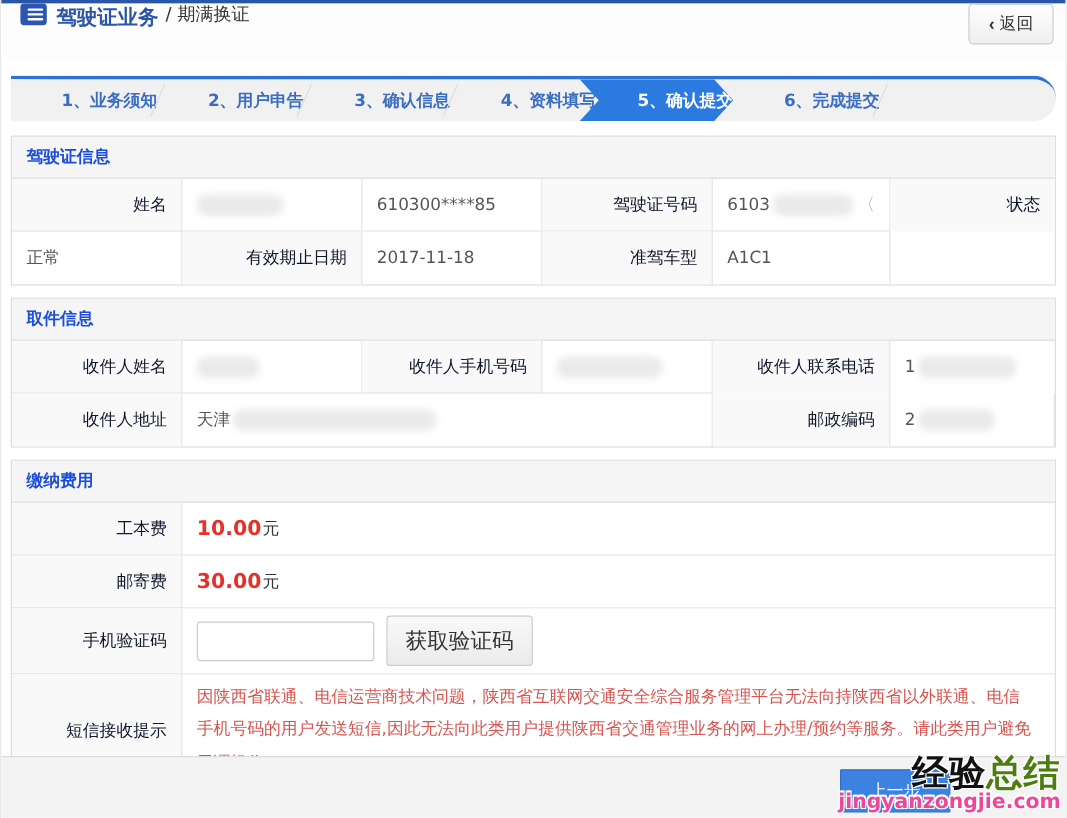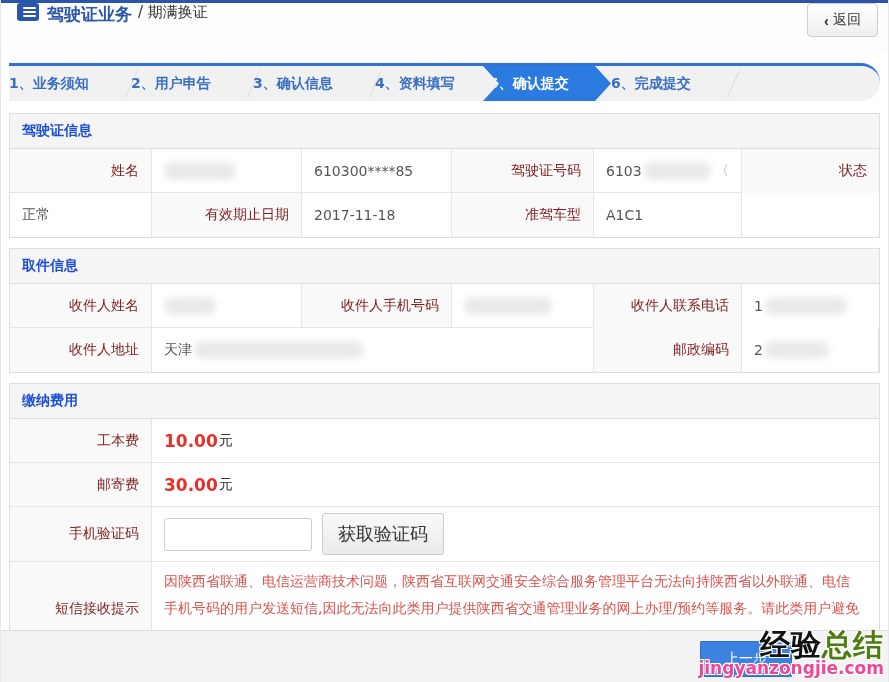--- a/index.html
+++ b/index.html
@@ -21,37 +21,37 @@
   .hd-sub { color:#333; font-size:15px; margin-left:6px; }
   .hd-spacer { flex:1; }
   .btn-back { display:inline-flex; align-items:center; gap:4px; padding:7px 16px; font-size:14px; color:#333;
     background:linear-gradient(#fefefe,#efefef); border:1px solid #ccc; border-radius:4px; cursor:pointer; }
   .btn-back .chev { font-weight:bold; font-size:15px; }
 
   
   .wizard { margin:12px 0 12px 0; padding:0 8px; }
   .wizard-bar { display:flex; height:38px; background:#f1f1f1; border-top:3px solid #2f72d5;
     border-radius:0 19px 19px 0; align-items:stretch; }
-  .step { width:122px; display:flex; align-items:center; justify-content:flex-start;
+  .step { width:122px; display:flex; align-items:center; justify-content:flex-end;
     color:#3a6ec2; font-weight:bold; font-size:14px; position:relative; }
   .step .sep { position:absolute; right:-1px; top:4px; bottom:4px; width:14px;
     border-right:1px solid #dcdcdc; transform:skewX(-24deg); }
   .step.active { width:128px; background:#2a7ae0; color:#fff;
     clip-path:polygon(0 0, calc(100% - 16px) 0, 100% 50%, calc(100% - 16px) 100%, 0 100%, 16px 50%);
     margin-left:-14px; padding-left:6px; z-index:2; }
   .wiz-fill { flex:1; }
 
   
   .section { margin:0 8px 10px 8px; border:1px solid #ddd; background:#fff; }
   .sec-hd { background:#f5f5f5; border-bottom:1px solid #ddd; padding:8px 12px; font-weight:bold; color:#1d4ed8; font-size:14px; }
   .grid3 { display:grid; grid-template-columns:142px 150px 150px 142px 148px 1fr; }
   .grid1 { display:grid; grid-template-columns:142px 1fr; }
   .cell { min-height:44px; display:flex; align-items:center; border-bottom:1px solid #e5e5e5; padding:6px 12px; }
   .grid3 > .cell:nth-last-child(-n+6), .grid1 > .cell:nth-last-child(-n+2) { border-bottom:none; }
-  .lab { background:#f9f9f9; justify-content:flex-end; color:#7f1d1d; border-right:1px solid #e5e5e5; text-align:right; }
+  .lab { background:#f9f9f9; justify-content:flex-end; color:#0f172a; border-right:1px solid #e5e5e5; text-align:right; }
   .val { color:#555; border-right:1px solid #e5e5e5; }
   .grid3 > .cell:nth-child(6n), .grid1 > .cell:nth-child(2n) { border-right:none; }
   .span3 { grid-column:2 / 5; }
 
   
   .blob { display:inline-block; height:18px; background:#e3e3e3; border-radius:8px; filter:blur(3px); opacity:.75; vertical-align:middle; }
   .suffix-faint { color:#9aa7c0; margin-left:2px; }
 
   
   .fee-num { color:#e8302a; font-weight:bold; font-size:17px; }

